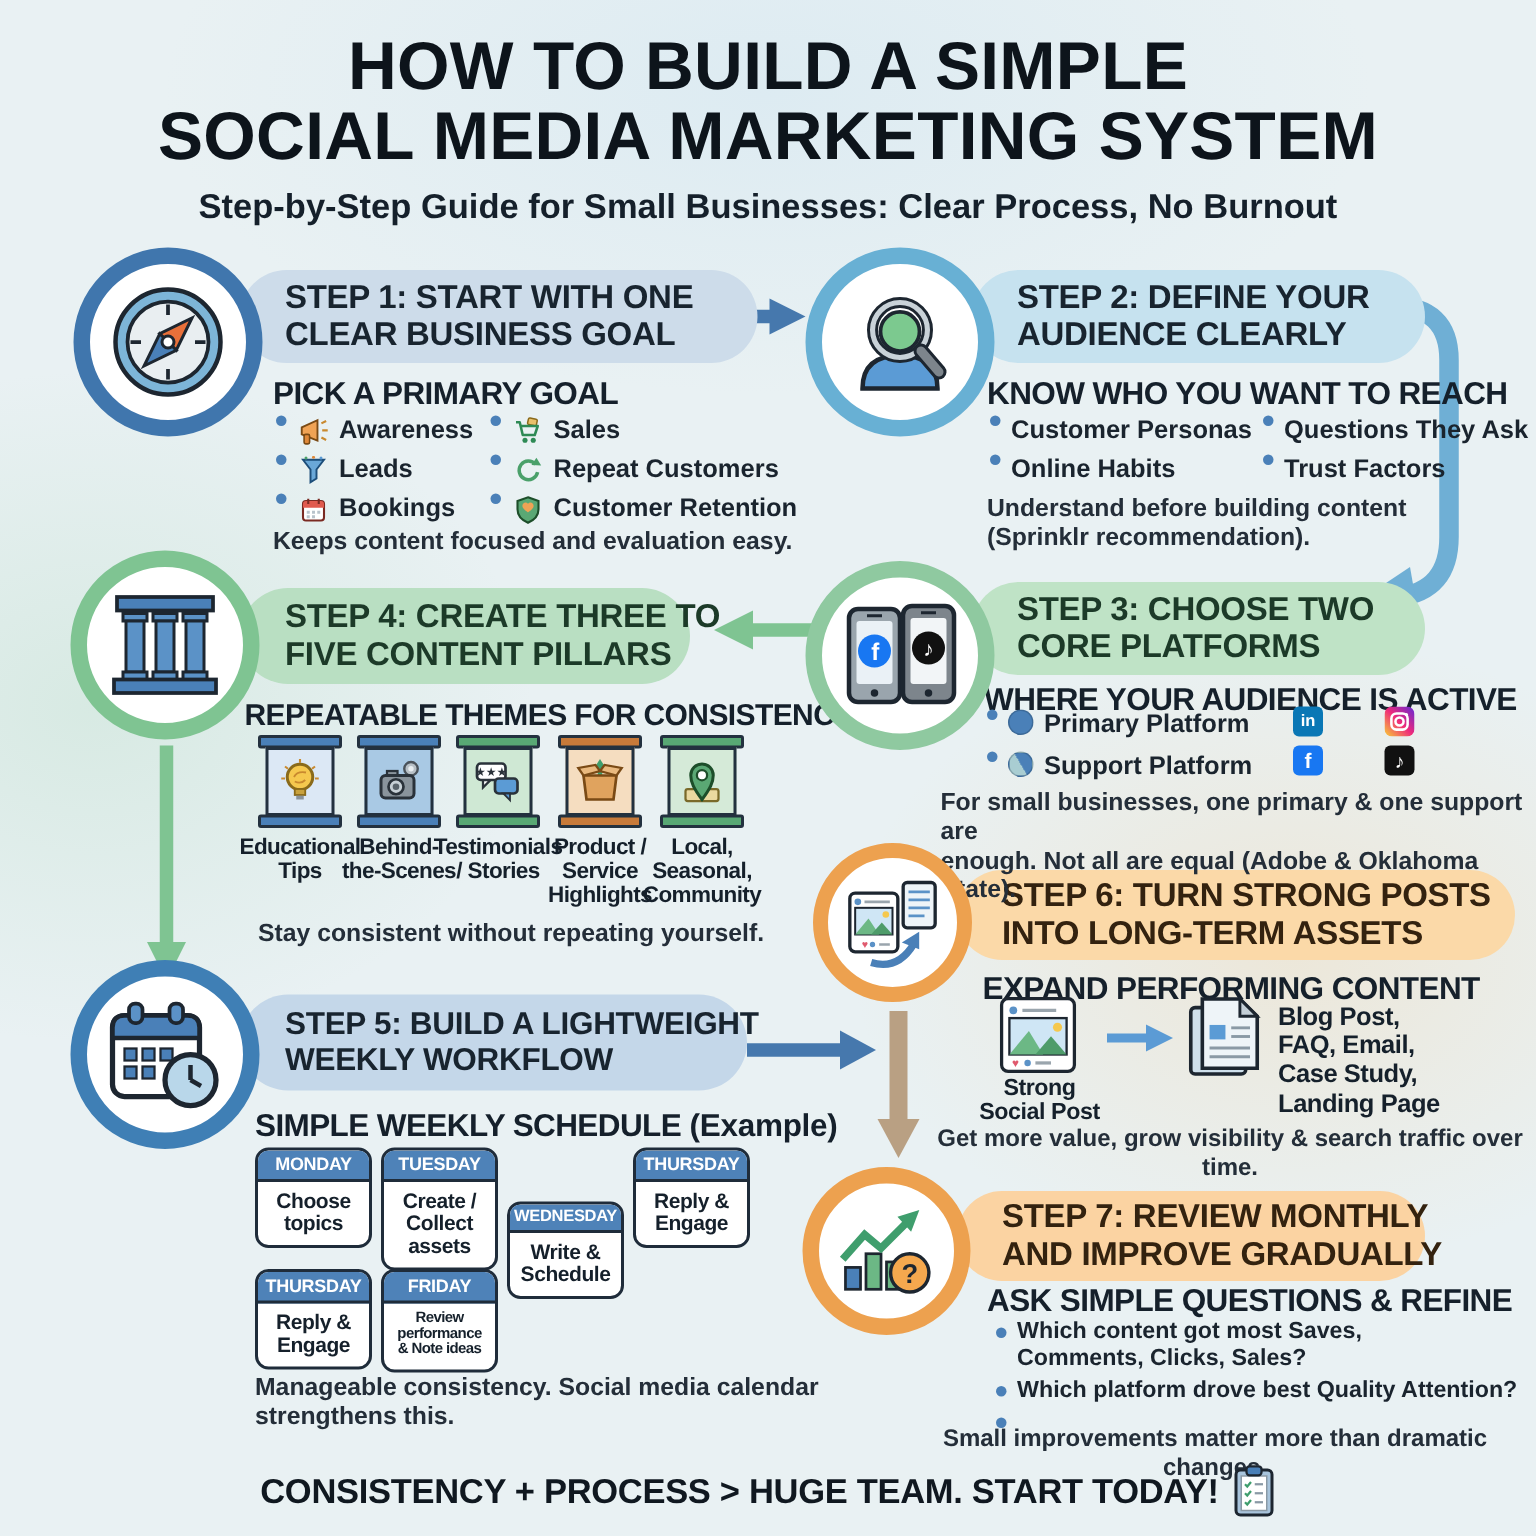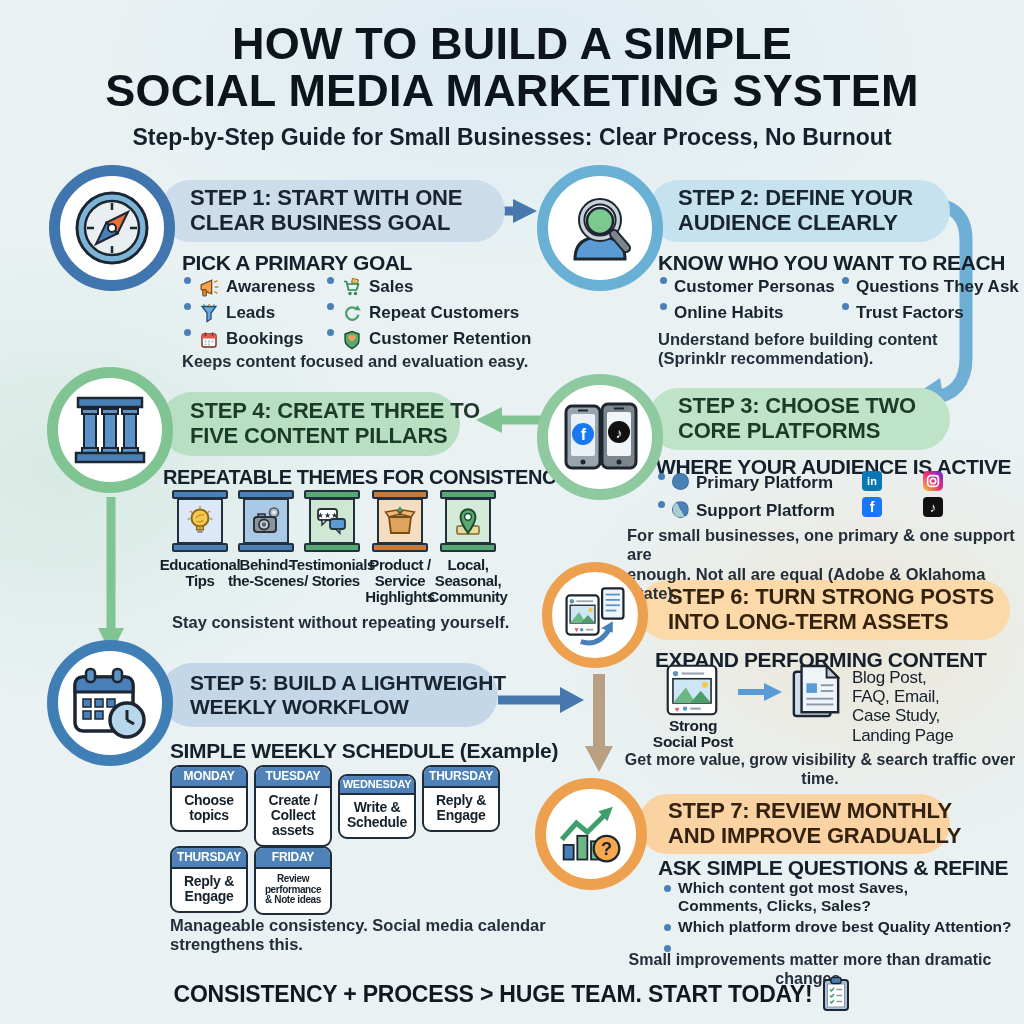--- a/index.html
+++ b/index.html
@@ -50,21 +50,21 @@
             line-height:1.07; white-space:pre-line; z-index:2; letter-spacing:-0.4px; }
   .dcard { position:absolute; width:78px; border:2.5px solid #1f2c3a; border-radius:9px;
            background:#fff; overflow:hidden; z-index:2; }
   .dhead { background:#4e82b8; color:#fff; font-size:12px; font-weight:800; text-align:center;
            padding:2px 0 3px; letter-spacing:-0.2px; border-bottom:2px solid #1f2c3a; }
   .dbody { font-size:14px; font-weight:800; text-align:center; line-height:1.07;
            padding:5px 1px 7px; white-space:pre-line; color:#15202b; letter-spacing:-0.3px; }
   .dbody.small { font-size:10px; letter-spacing:-0.4px; }
   .flow-label { position:absolute; text-align:center; font-weight:800; font-size:15.5px;
                 line-height:1.05; white-space:pre-line; z-index:2; letter-spacing:-0.3px; }
-  .outputs { position:absolute; font-size:17px; font-weight:400; line-height:1.13;
+  .outputs { position:absolute; font-size:17px; font-weight:700; line-height:1.13;
              white-space:pre-line; z-index:2; letter-spacing:-0.3px; }
   .footer { position:absolute; left:0; right:0; top:976px; display:flex; align-items:center;
             justify-content:center; gap:10px; z-index:2; }
   .footer-text { font-size:23px; font-weight:800; letter-spacing:-0.2px; color:#101820; }
   svg.overlay { position:absolute; left:0; top:0; z-index:1; pointer-events:none; }
 </style>
 </head>
 <body>
 
 <div id="canvas">
@@ -431,21 +431,21 @@
     <div class="dhead">MONDAY</div>
     <div class="dbody">Choose
 topics</div>
   </div>
   <div class="dcard" style="left:254px;top:765px">
     <div class="dhead">TUESDAY</div>
     <div class="dbody">Create /
 Collect
 assets</div>
   </div>
-  <div class="dcard" style="left:338px;top:774px">
+  <div class="dcard" style="left:338px;top:801px">
     <div class="dhead" style="font-size:11px">WEDNESDAY</div>
     <div class="dbody">Write &amp;
 Schedule</div>
   </div>
   <div class="dcard" style="left:422px;top:765px">
     <div class="dhead">THURSDAY</div>
     <div class="dbody">Reply &amp;
 Engage</div>
   </div>
   <div class="dcard" style="left:170px;top:846px">

